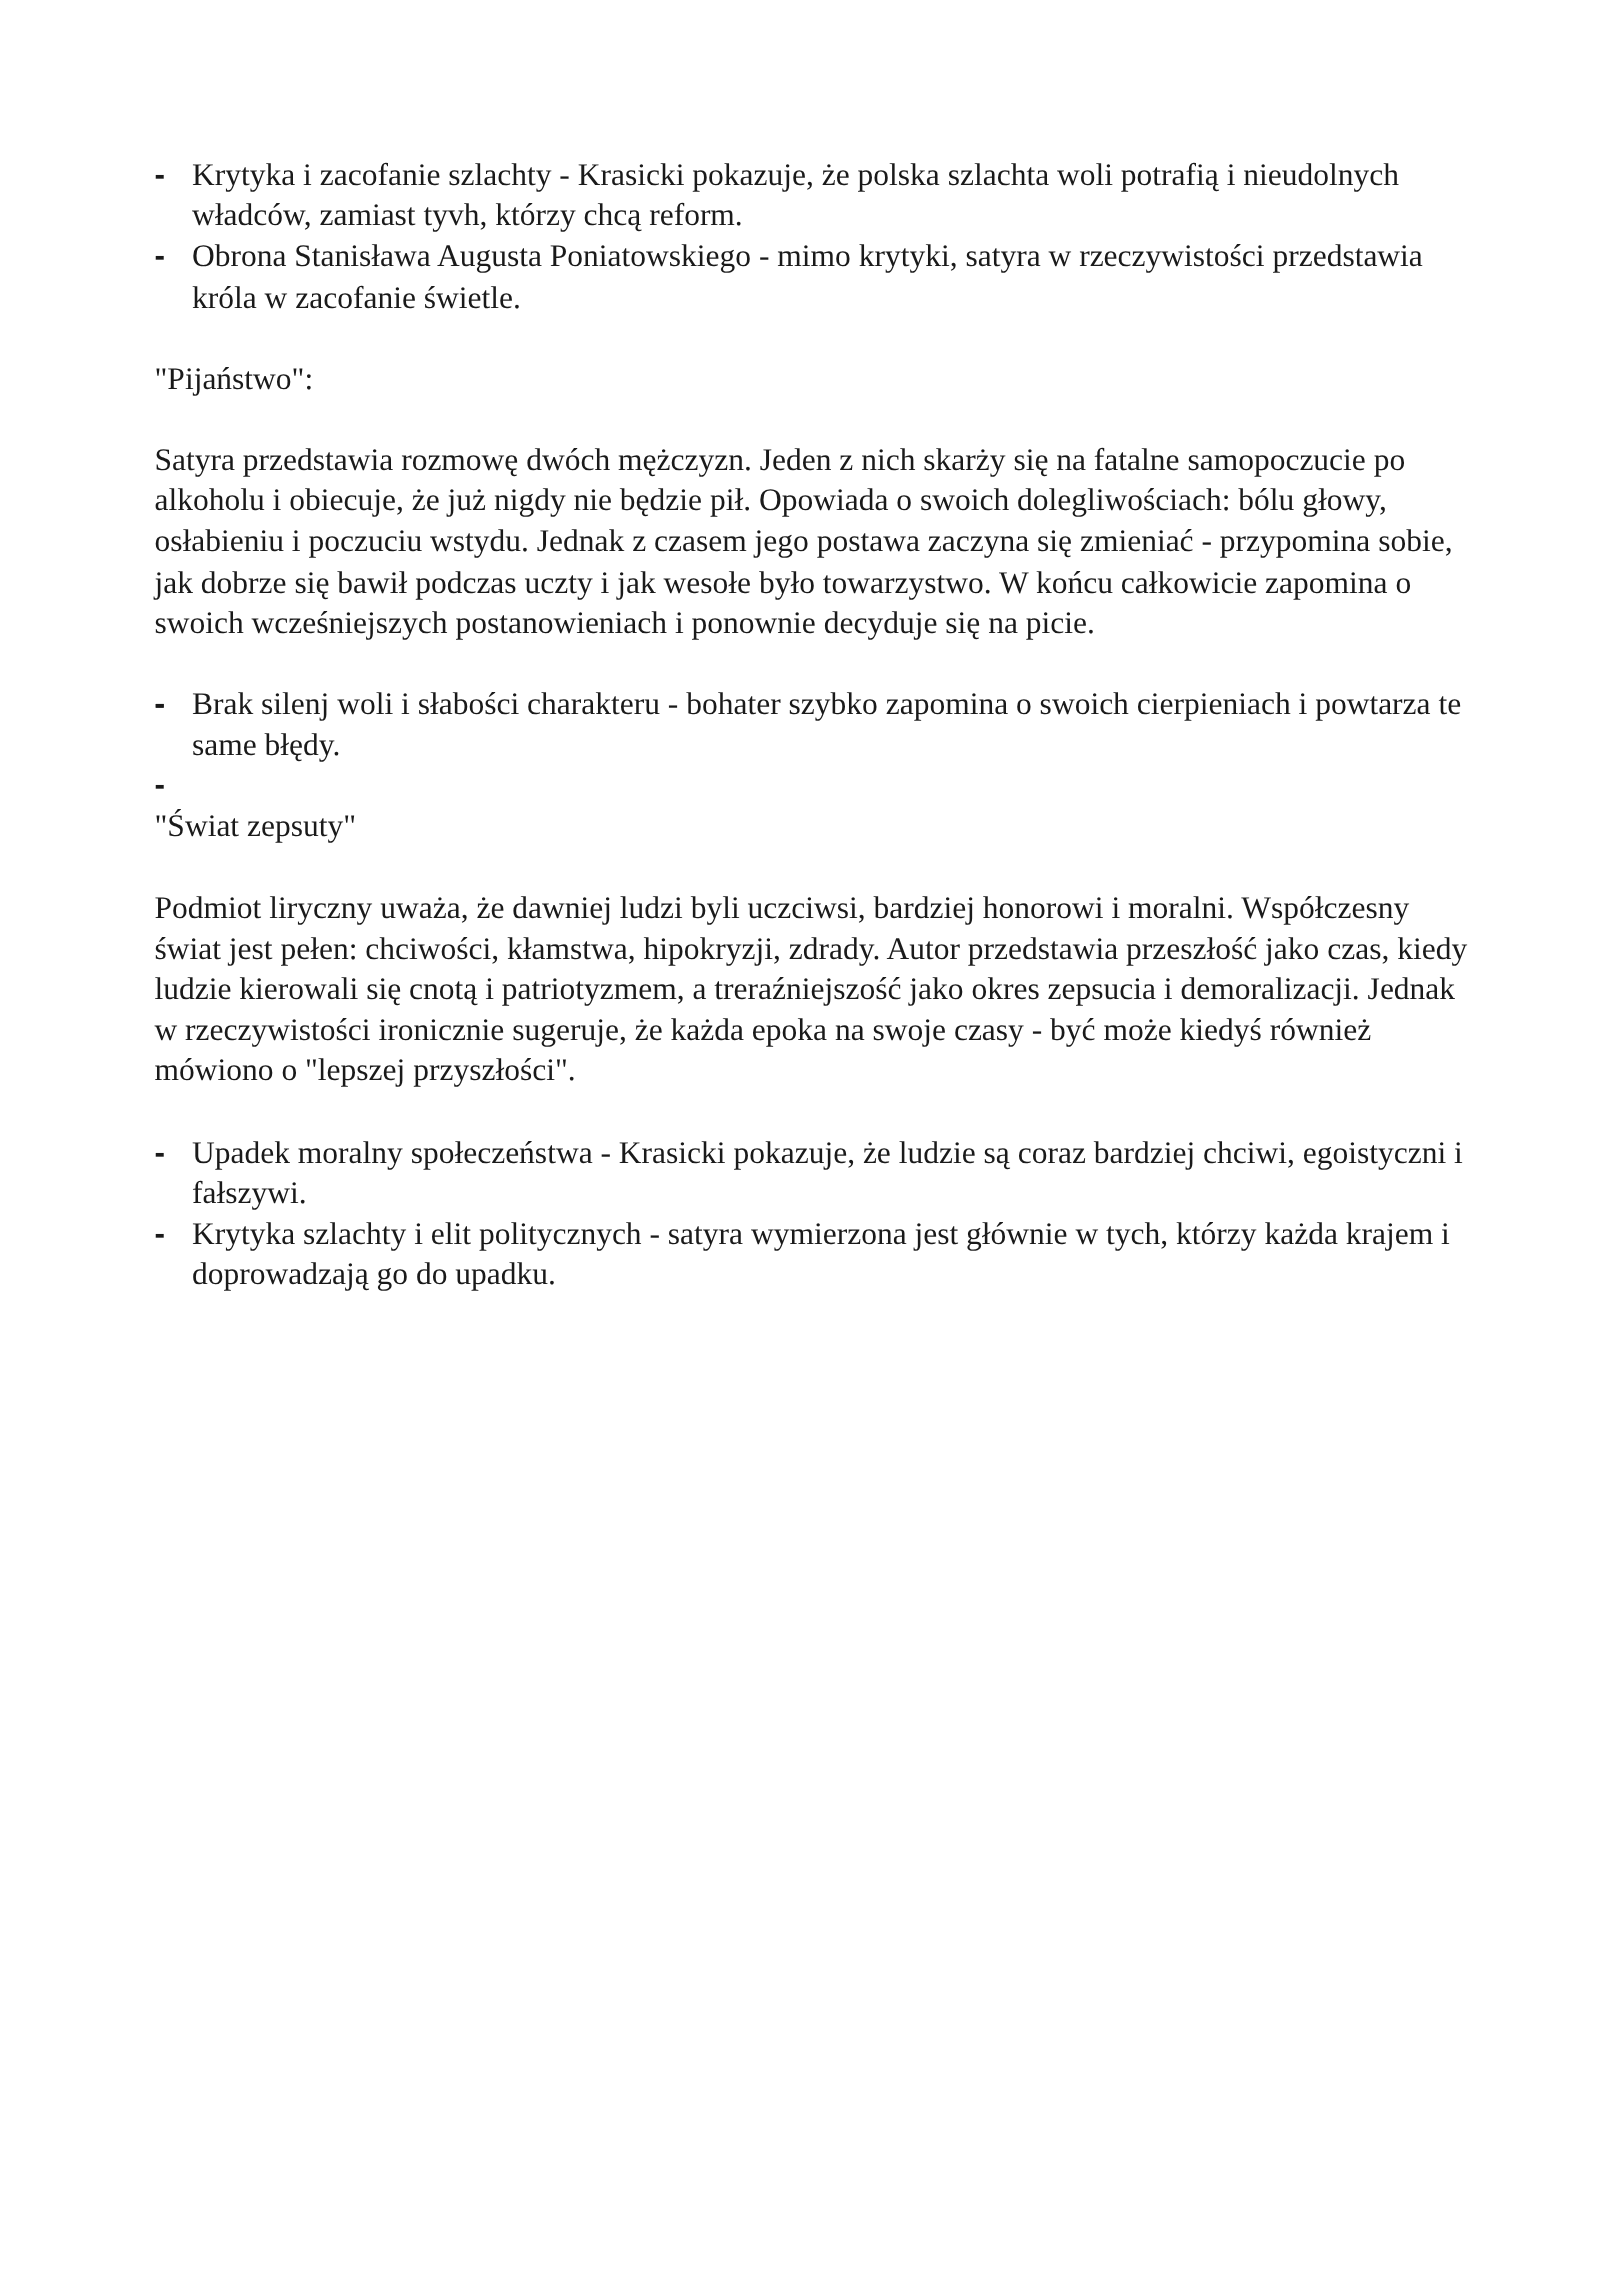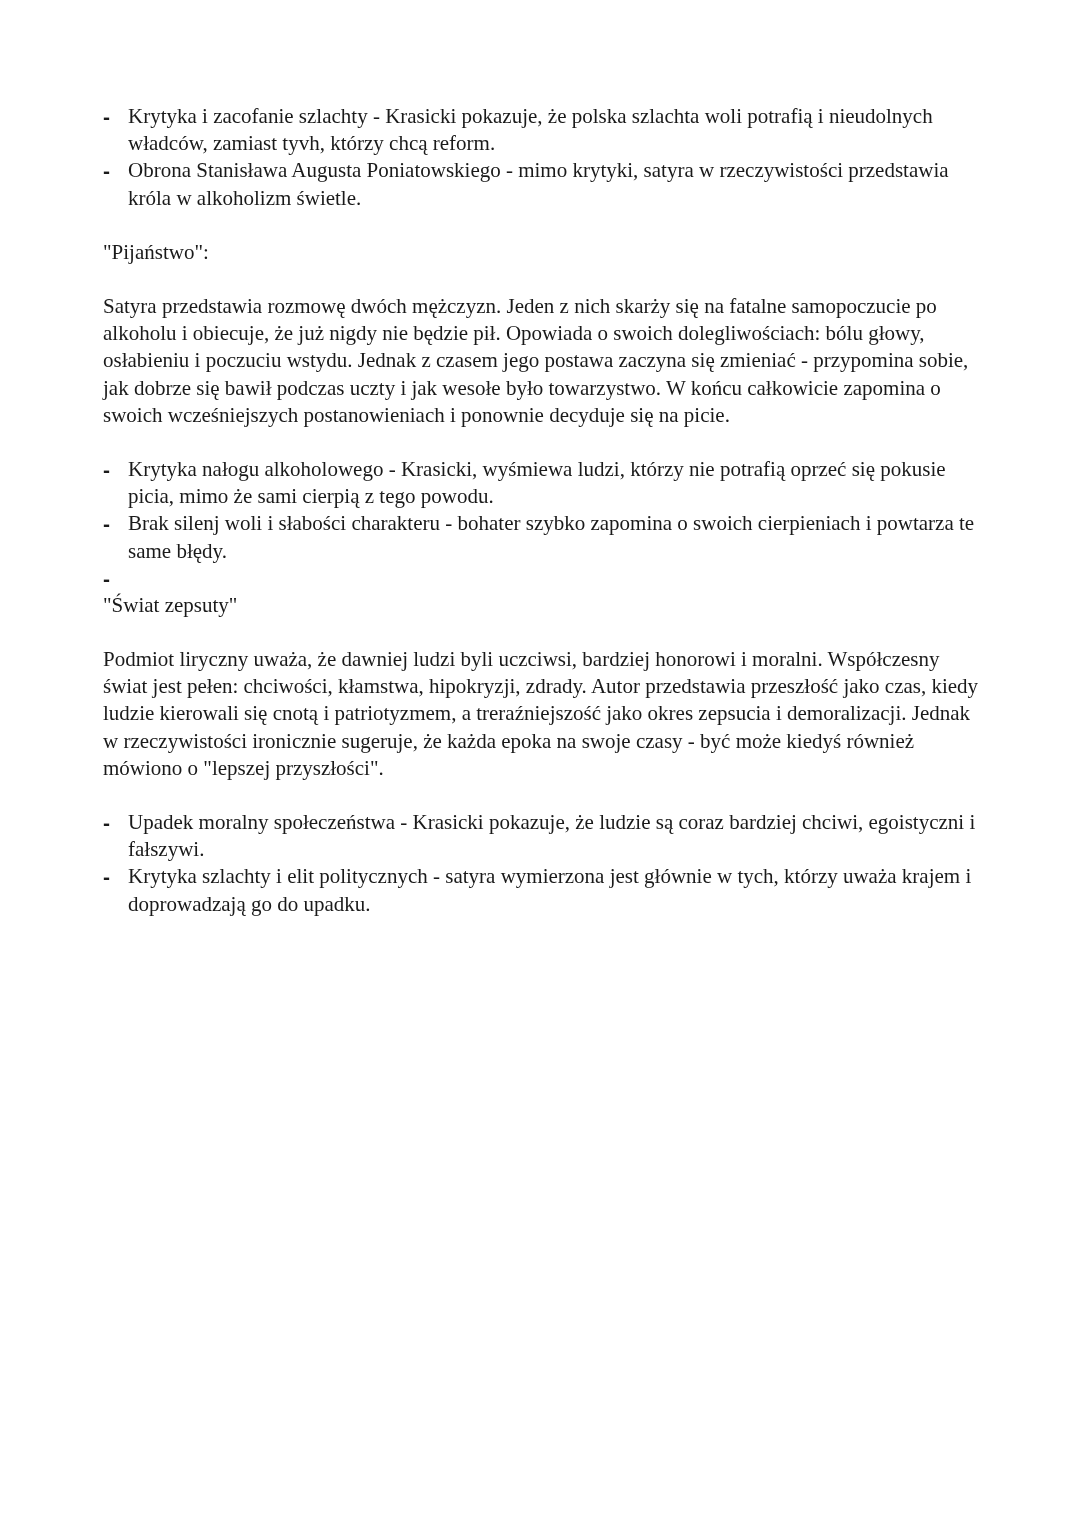--- a/index.html
+++ b/index.html
@@ -40,38 +40,37 @@
 
 <div class="page">
 
   <ul class="bullets">
     <li>
       <span class="dash">-</span>
       <span>Krytyka i zacofanie szlachty - Krasicki pokazuje, że polska szlachta woli potrafią i nieudolnych władców, zamiast tyvh, którzy chcą reform.</span>
     </li>
     <li>
       <span class="dash">-</span>
-      <span>Obrona Stanisława Augusta Poniatowskiego - mimo krytyki, satyra w rzeczywistości przedstawia króla w alkoholizm świetle.</span>
+      <span>Obrona Stanisława Augusta Poniatowskiego - mimo krytyki, satyra w rzeczywistości przedstawia króla w zacofanie świetle.</span>
     </li>
   </ul>
 
   <div class="gap"></div>
 
   <p class="heading">"Pijaństwo":</p>
 
   <div class="gap"></div>
 
   <p>Satyra przedstawia rozmowę dwóch mężczyzn. Jeden z nich skarży się na fatalne samopoczucie po alkoholu i obiecuje, że już nigdy nie będzie pił. Opowiada o swoich dolegliwościach: bólu głowy, osłabieniu i poczuciu wstydu. Jednak z czasem jego postawa zaczyna się zmieniać - przypomina sobie, jak dobrze się bawił podczas uczty i jak wesołe było towarzystwo. W końcu całkowicie zapomina o swoich wcześniejszych postanowieniach i ponownie decyduje się na picie.</p>
 
   <div class="gap"></div>
 
   <ul class="bullets">
     <li>
       <span class="dash">-</span>
-      <span>Krytyka nałogu alkoholowego - Krasicki, wyśmiewa ludzi, którzy nie potrafią oprzeć się pokusie picia, mimo że sami cierpią z tego powodu.</span>
     </li>
     <li>
       <span class="dash">-</span>
       <span>Brak silenj woli i słabości charakteru - bohater szybko zapomina o swoich cierpieniach i powtarza te same błędy.</span>
     </li>
     <li>
       <span class="dash">-</span>
     </li>
   </ul>
 
@@ -85,17 +84,17 @@
 
   <div class="gap"></div>
 
   <ul class="bullets">
     <li>
       <span class="dash">-</span>
       <span>Upadek moralny społeczeństwa - Krasicki pokazuje, że ludzie są coraz bardziej chciwi, egoistyczni i fałszywi.</span>
     </li>
     <li>
       <span class="dash">-</span>
-      <span>Krytyka szlachty i elit politycznych - satyra wymierzona jest głównie w tych, którzy uważa krajem i doprowadzają go do upadku.</span>
+      <span>Krytyka szlachty i elit politycznych - satyra wymierzona jest głównie w tych, którzy każda krajem i doprowadzają go do upadku.</span>
     </li>
   </ul>
 
 </div>
 
 </body></html>

